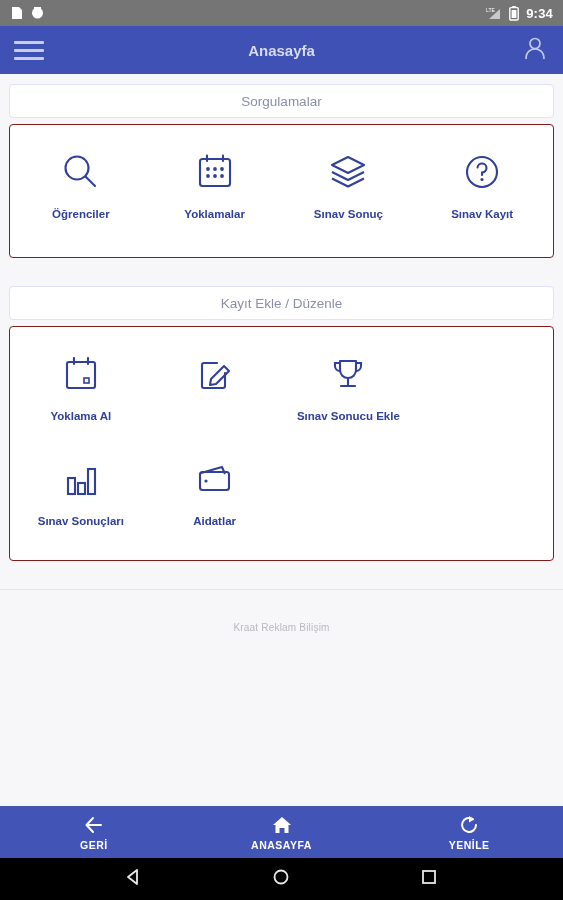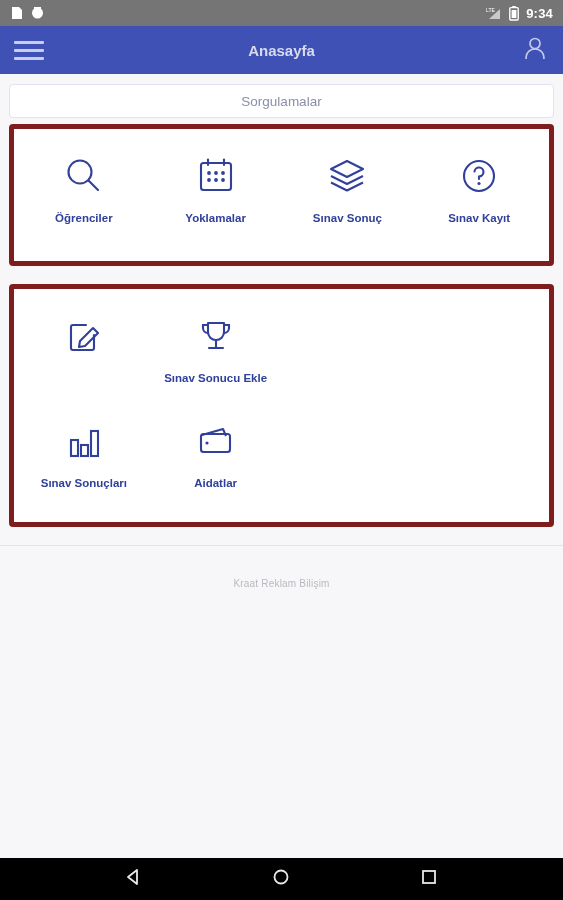--- a/index.html
+++ b/index.html
@@ -42,32 +42,32 @@
   }
   .avatar-btn { margin-left: auto; z-index: 2; cursor: pointer; }
 
   
   .content {
     flex: 1 1 auto; overflow: hidden;
     background: #f7f7f9;
     padding: 10px 9px 0 9px;
   }
 
-  .section { margin-bottom: 18px; }
+  .section { margin-bottom: 28px; }
   .sec-header {
     background: #ffffff;
     border: 1px solid #dfe3f3;
     border-radius: 4px;
     height: 34px;
     display: flex; align-items: center; justify-content: center;
     color: #8a8fa8; font-size: 13.5px;
   }
   .sec-body {
     background: #ffffff;
-    border: 5px solid #7f1d1d;
+    border: 1px solid #7f1d1d;
     border-radius: 4px;
     margin-top: 6px;
     padding: 18px 4px 22px 4px;
   }
   .grid { display: flex; flex-wrap: wrap; }
   .tile {
     width: 25%;
     display: flex; flex-direction: column; align-items: center;
     padding: 6px 2px 10px 2px;
     cursor: pointer;
@@ -208,24 +208,38 @@
               </svg>
             </div>
             <div class="label">Sınav Kayıt</div>
           </div>
 
         </div>
       </div>
     </div>
 
     <div class="section">
+      <div class="sec-header">
+        <span>Kayıt Ekle / Düzenle</span>
+      </div>
       <div class="sec-body">
         <div class="grid">
 
 
+          <div class="tile">
+            <div class="glyph">
+              <svg width="40" height="40" viewBox="0 0 40 40">
+                <rect x="6" y="8" width="28" height="26" rx="2" fill="none" stroke="#31409a" stroke-width="2.1"></rect>
+                <line x1="13" y1="4" x2="13" y2="10" stroke="#31409a" stroke-width="2.1" stroke-linecap="round"></line>
+                <line x1="27" y1="4" x2="27" y2="10" stroke="#31409a" stroke-width="2.1" stroke-linecap="round"></line>
+                <rect x="23" y="24" width="5" height="5" fill="none" stroke="#31409a" stroke-width="1.6"></rect>
+              </svg>
+            </div>
+            <div class="label">Yoklama Al</div>
+          </div>
 
           <div class="tile">
             <div class="glyph">
               <svg width="42" height="42" viewBox="0 0 42 42">
                 <path d="M31 20 V33 a2 2 0 0 1 -2 2 H10 a2 2 0 0 1 -2 -2 V12 a2 2 0 0 1 2 -2 H23" fill="none" stroke="#31409a" stroke-width="2.1" stroke-linecap="round"></path>
                 <path d="M17 26 L30 13 L35 18 L22 31 L16 32 Z" fill="none" stroke="#31409a" stroke-width="2.1" stroke-linejoin="round"></path>
               </svg>
             </div>
           </div>
 
@@ -270,20 +284,42 @@
           <div class="tile"></div>
           <div class="tile"></div>
         </div>
       </div>
     </div>
 
     <div class="divider"></div>
     <div class="footnote">Kraat Reklam Bilişim</div>
   </div>
 
+  <div class="bottombar">
+    <div class="bb-item">
+      <svg width="22" height="22" viewBox="0 0 22 22">
+        <line x1="4" y1="11" x2="18" y2="11" stroke="#ffffff" stroke-width="2" stroke-linecap="round"></line>
+        <polyline points="10,4 3.5,11 10,18" fill="none" stroke="#ffffff" stroke-width="2" stroke-linecap="round" stroke-linejoin="round"></polyline>
+      </svg>
+      <span class="bb-label">GERİ</span>
+    </div>
+    <div class="bb-item">
+      <svg width="22" height="22" viewBox="0 0 22 22">
+        <path d="M11 3 L20 11 H17.5 V19 H13.5 V14 H8.5 V19 H4.5 V11 H2 Z" fill="#ffffff"></path>
+      </svg>
+      <span class="bb-label">ANASAYFA</span>
+    </div>
+    <div class="bb-item">
+      <svg width="22" height="22" viewBox="0 0 22 22">
+        <path d="M18 11 a7 7 0 1 1 -3.2 -5.9" fill="none" stroke="#ffffff" stroke-width="2" stroke-linecap="round"></path>
+        <polyline points="11,2 16,5.5 11,8.5" fill="#ffffff"></polyline>
+      </svg>
+      <span class="bb-label">YENİLE</span>
+    </div>
+  </div>
 
   <div class="navbar">
     <div>
       <svg width="20" height="20" viewBox="0 0 20 20">
         <polygon points="13,3 4,10 13,17" fill="none" stroke="#e8e8e8" stroke-width="1.8" stroke-linejoin="round"></polygon>
       </svg>
     </div>
     <div>
       <svg width="20" height="20" viewBox="0 0 20 20">
         <circle cx="10" cy="10" r="6.5" fill="none" stroke="#e8e8e8" stroke-width="1.8"></circle>

